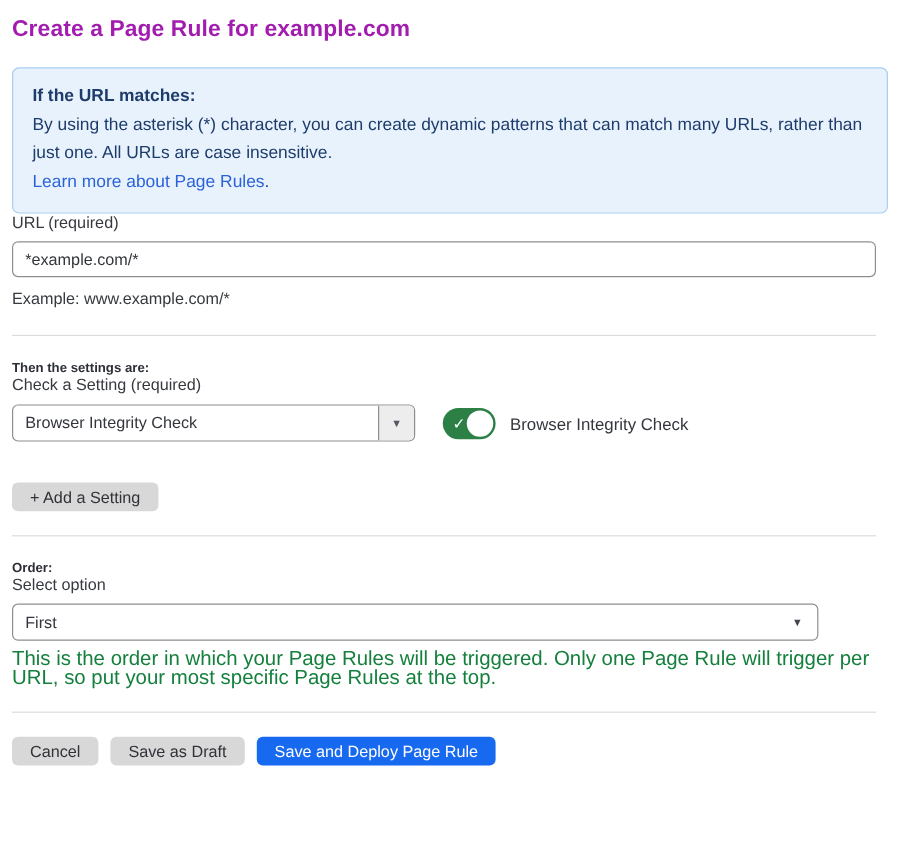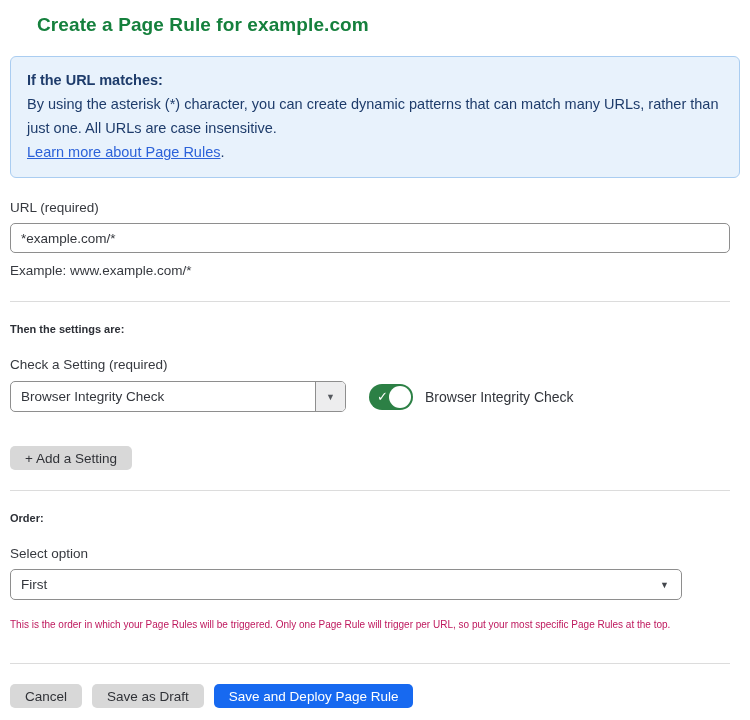--- a/index.html
+++ b/index.html
@@ -6,45 +6,42 @@
   html, body { width: 750px; height: 720px; background: #ffffff; overflow: hidden; }
   body {
     font-family: "Liberation Sans", "DejaVu Sans", sans-serif;
     color: #33363c;
   }
   .page { padding: 14px 10px 0 10px; width: 750px; }
 
   .page-title {
     font-size: 19px;
     font-weight: 700;
-    color: #15803d;
+    color: #a21caf;
     letter-spacing: 0.1px;
-    margin-left: 27px;
   }
 
   
   .info-box {
     margin-top: 20px;
     background: #e8f2fc;
     border: 1px solid #aacdf1;
     border-radius: 6px;
     padding: 11px 16px 13px 16px;
     color: #1e3c6b;
     font-size: 14.5px;
     line-height: 24px;
   }
   .info-box .info-heading { font-weight: 700; }
   .info-box .info-link {
     color: #2c62d9;
-    text-decoration: underline;
     cursor: pointer;
   }
 
   .field-label {
-    margin-top: 22px;
     font-size: 13.5px;
     color: #36393f;
   }
 
   .url-input {
     margin-top: 8px;
     width: 720px;
     height: 30px;
     border: 1px solid #8e8e8e;
     border-radius: 5px;
@@ -178,23 +175,23 @@
     justify-content: space-between;
     padding: 0 12px 0 10px;
     font-size: 13.5px;
     color: #33363c;
     cursor: pointer;
   }
   .order-select .select-arrow { font-size: 9px; color: #43464c; }
 
   .order-help {
     margin-top: 7px;
-    font-size: 10px;
-    color: #be185d;
-    line-height: 36px;
+    font-size: 17px;
+    color: #15803d;
+    line-height: 16px;
     width: 720px;
   }
 
   .footer-actions {
     margin-top: 20px;
     display: flex;
     gap: 10px;
   }
 </style>
 </head>

